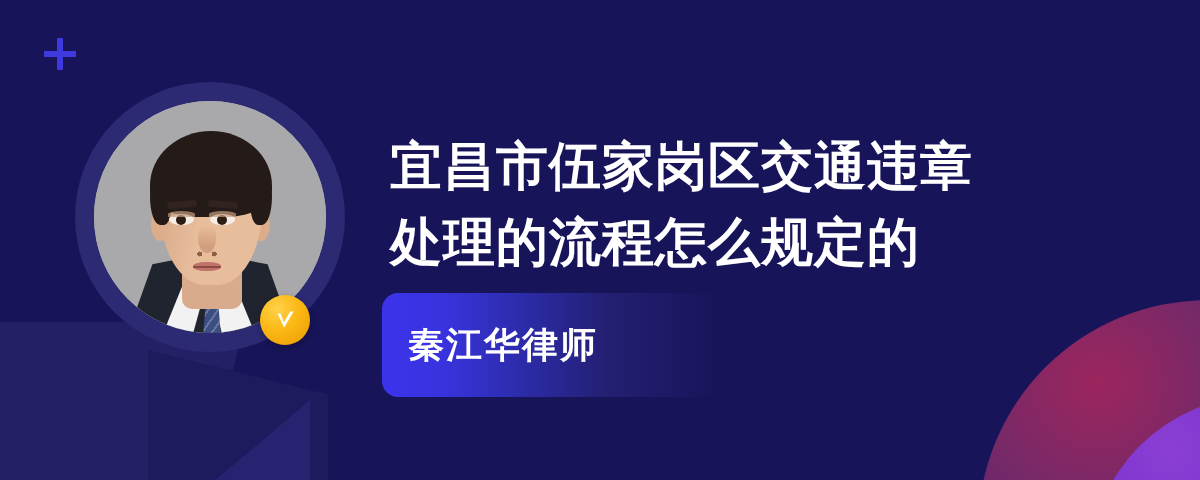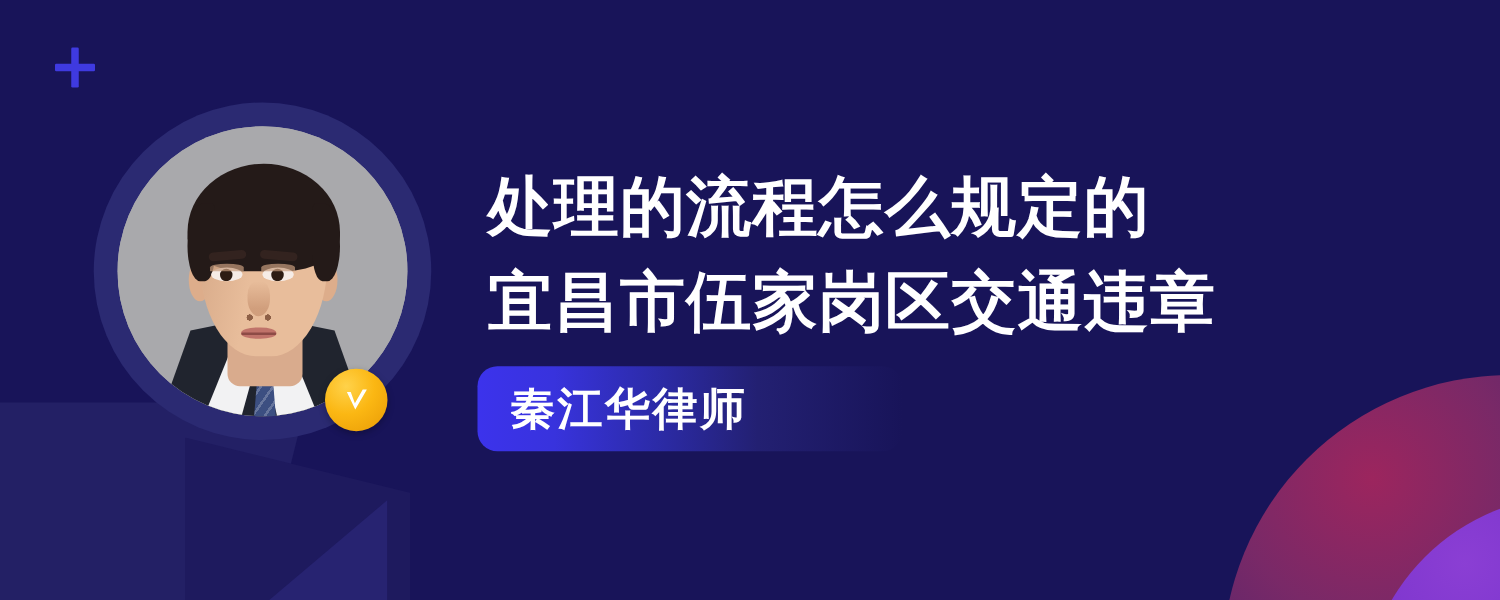--- a/index.html
+++ b/index.html
@@ -293,21 +293,21 @@
     line-height: 76px;
     letter-spacing: 1px;
     margin: 0;
     white-space: nowrap;
   }
   .name-badge {
     position: absolute;
     left: 382px;
     top: 293px;
     width: 340px;
-    height: 68px;
+    height: 104px;
     border-radius: 16px;
     background: linear-gradient(90deg,
         #3c33ec 0%, #3833dd 18%, #2c2ba8 42%, #232072 66%, rgba(24,20,89,0) 100%);
     display: flex;
     align-items: center;
   }
   .name-text {
     color: #ffffff;
     font-size: 36px;
     font-weight: bold;
@@ -365,21 +365,21 @@
     </div>
   </div>
 
   <div class="v-badge">
     <svg width="28" height="28" viewBox="0 0 28 28" aria-hidden="true">
       <path d="M6.5 7.5 L13.2 21.5 L22.5 5.5 L19.2 5.5 L12.9 16.6 L9.6 7.5 Z" fill="#ffffff"></path>
     </svg>
   </div>
 
   <div class="content">
+    <div class="title">宜昌市伍家岗区交通违章</div>
     <div class="title">处理的流程怎么规定的</div>
-    <div class="title">宜昌市伍家岗区交通违章</div>
   </div>
 
   <div class="name-badge">
     <span class="name-text">秦江华律师</span>
   </div>
 
 </div>
 
 </body></html>

